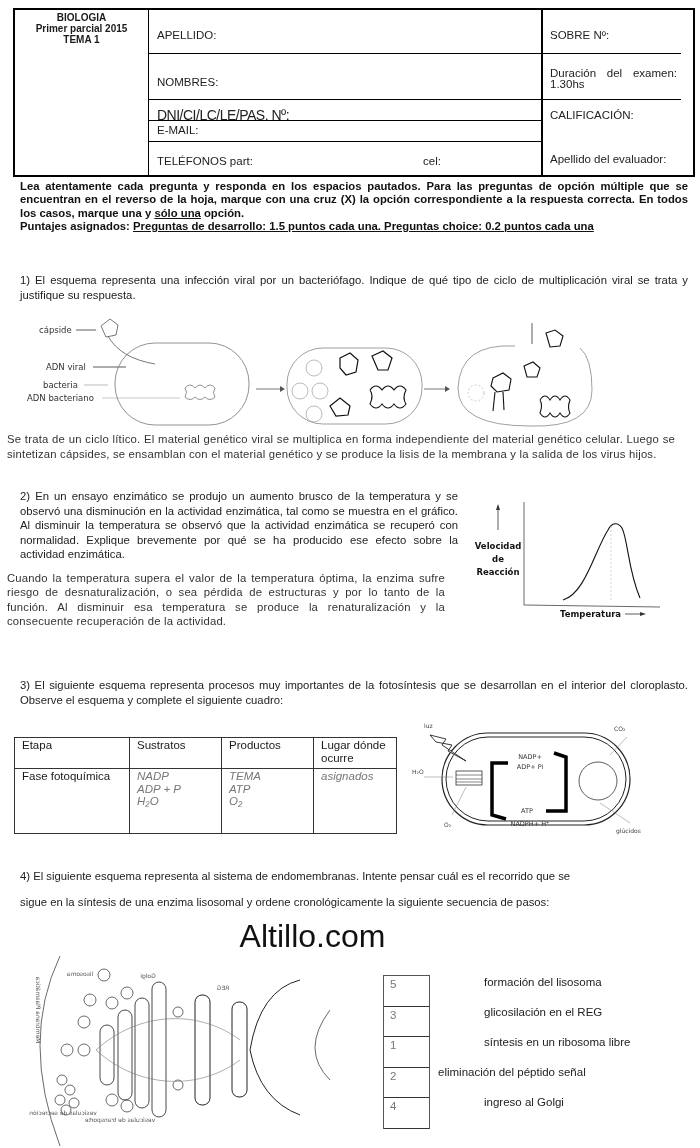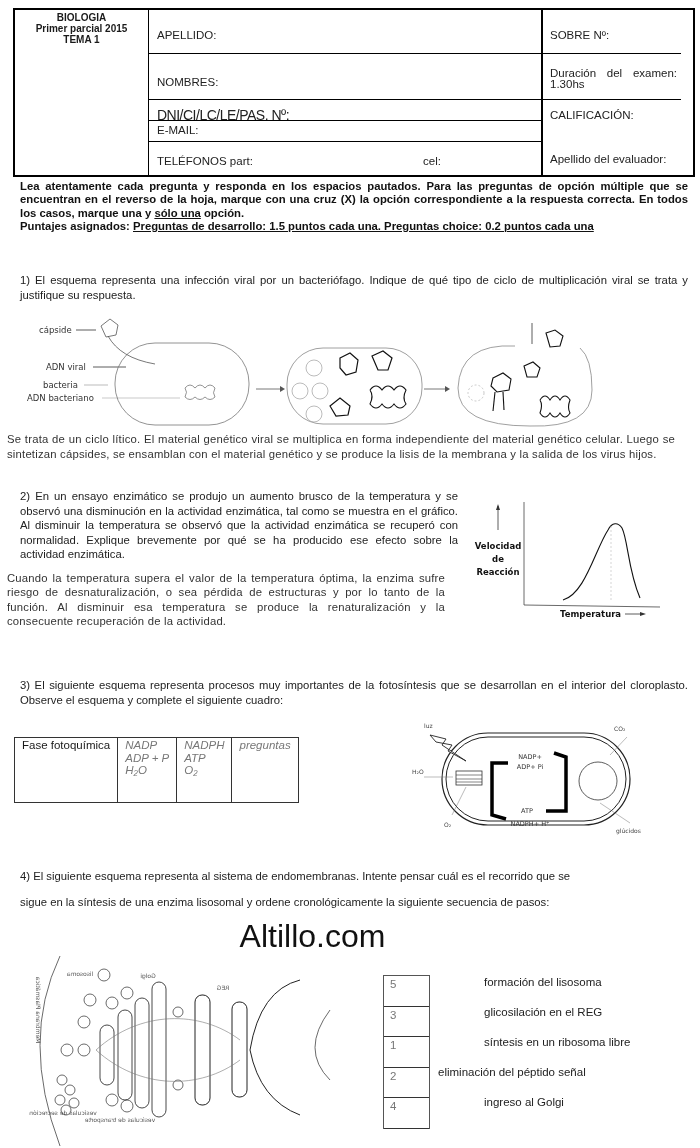--- a/index.html
+++ b/index.html
@@ -156,33 +156,39 @@
   <line x1="151" y1="36" x2="151" y2="110" stroke="#bbb" stroke-width="0.6" stroke-dasharray="2,2"></line>
   <text x="100" y="127" font-size="8.5" font-weight="bold" fill="#111">Temperatura</text>
   <line x1="165" y1="124" x2="182" y2="124" stroke="#333" stroke-width="0.8"></line>
   <polygon points="180,122 186,124 180,126" fill="#333"></polygon>
 </svg>
 
 <div class="q" style="top:678px;width:668px;">3) El siguiente esquema representa  procesos muy importantes de la fotosíntesis que se desarrollan en el interior del cloroplasto.  Observe el esquema y complete el siguiente cuadro:</div>
 
 <table class="ptable">
   <tbody>
+      <tr class="hdrrow">
+    <td style="width:100px;">Etapa</td>
+    <td style="width:77px;">Sustratos</td>
+    <td style="width:77px;">Productos</td>
+    <td style="width:68px;">Lugar dónde ocurre</td>
+  </tr>
   <tr class="datarow">
     <td>Fase fotoquímica</td>
     <td class="gray">
       <div>NADP</div>
       <div>ADP + P</div>
       <div>H₂O</div>
     </td>
     <td class="gray">
-      <div>NADPH</div>
+      <div>TEMA</div>
       <div>ATP</div>
       <div>O₂</div>
     </td>
-    <td class="gray">preguntas</td>
+    <td class="gray">asignados</td>
   </tr>
 </tbody>
   </table>
 
 <svg class="abs" style="left:400px;top:715px;" width="300" height="130" viewBox="0 0 300 130">
   <text x="24" y="13" font-size="6" fill="#444">luz</text>
   <rect x="42" y="18" width="188" height="92" rx="46" fill="none" stroke="#222" stroke-width="1.2"></rect>
   <rect x="46" y="22" width="180" height="84" rx="42" fill="none" stroke="#222" stroke-width="1"></rect>
   <polygon points="30,20 46,24 42,30 66,46 48,36 52,30 36,27" fill="#fff" stroke="#222" stroke-width="0.9"></polygon>
   <rect x="56" y="56" width="26" height="14" fill="none" stroke="#333" stroke-width="0.8"></rect>

